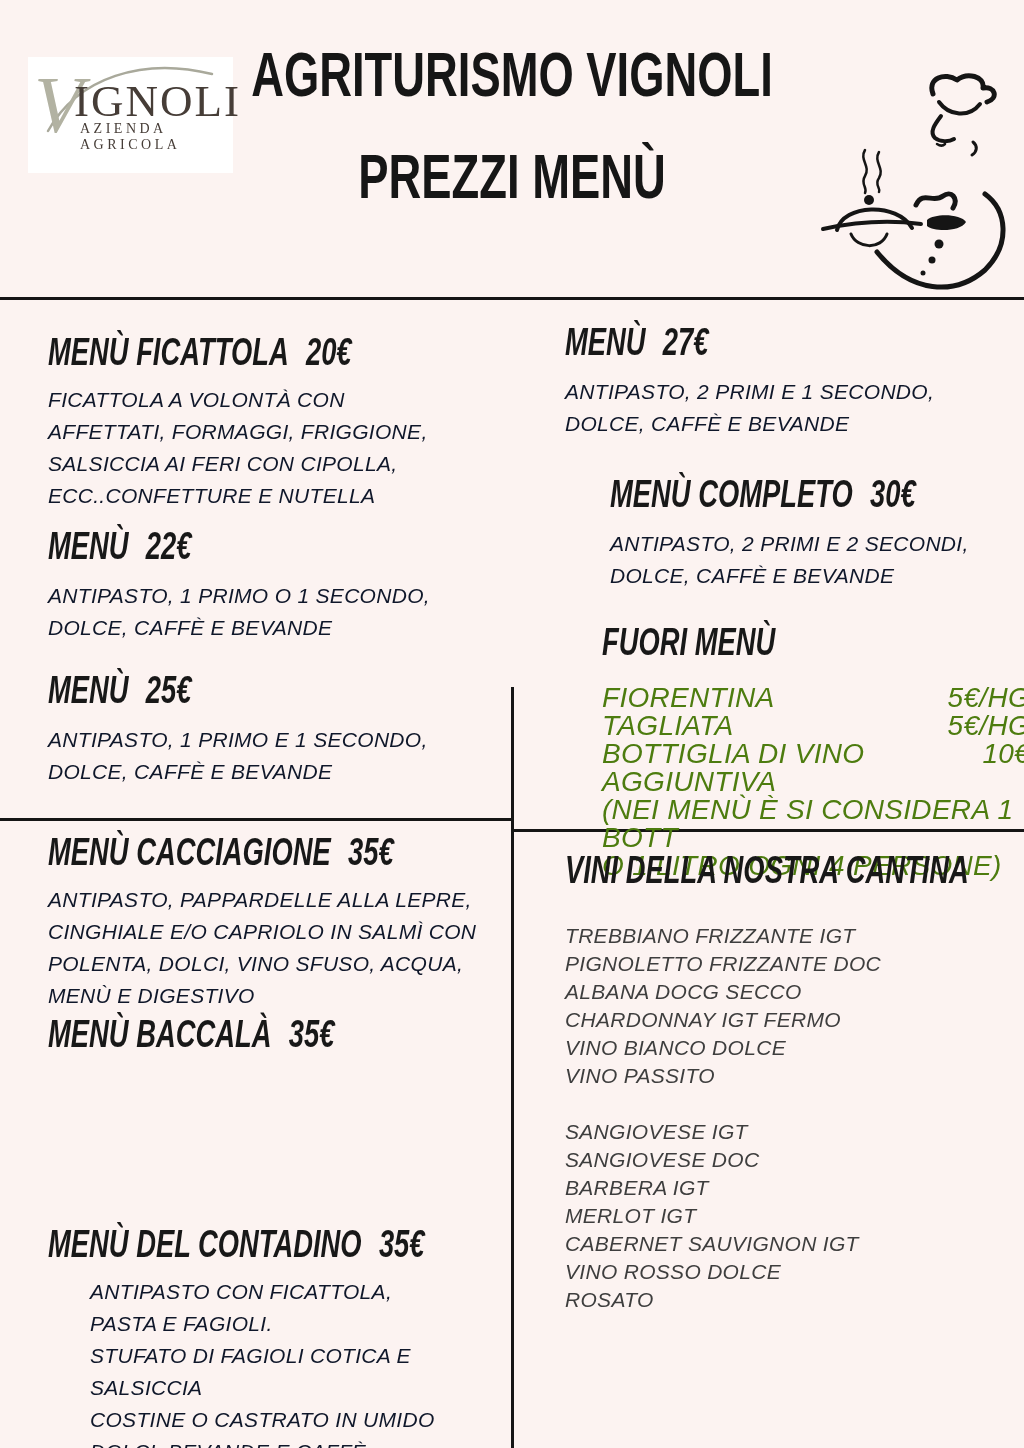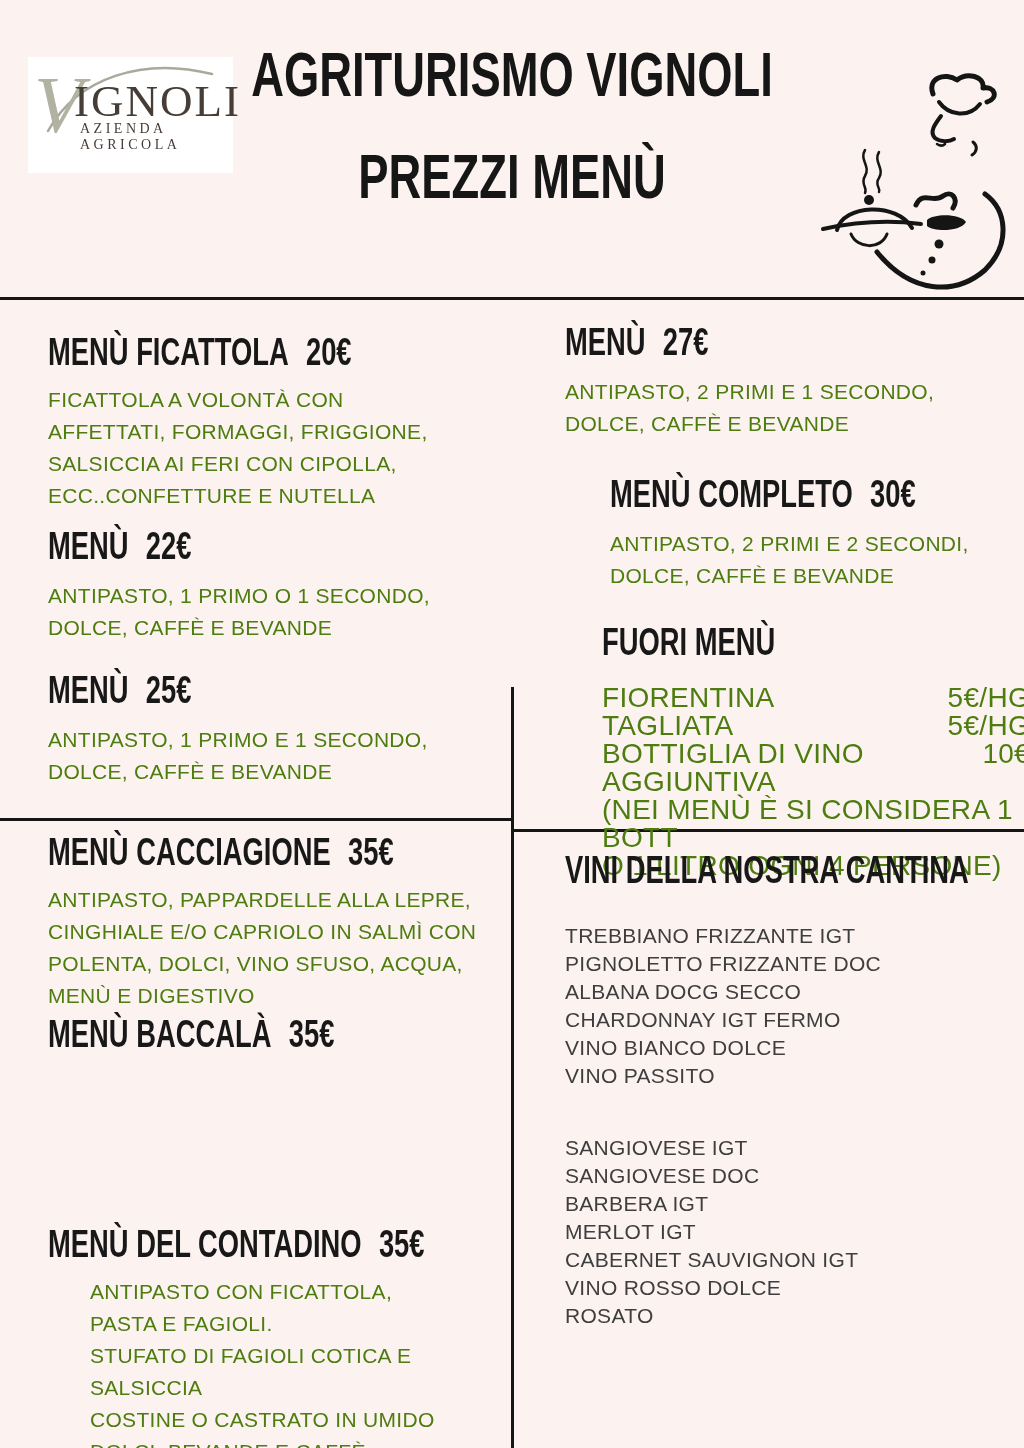--- a/index.html
+++ b/index.html
@@ -25,39 +25,39 @@
   .chef{position:absolute;left:815px;top:72px;width:200px;height:225px;}
 
   
   .rule{position:absolute;background:#151515;}
   .rule-top{left:0;top:297px;width:1024px;height:3px;}
   .rule-vert{left:511px;top:687px;width:3px;height:761px;}
   .rule-left{left:0;top:818px;width:514px;height:3px;}
   .rule-right{left:511px;top:829px;width:513px;height:3px;}
 
   
-  .section{position:absolute;}
+  .section{position:absolute;font-style:italic;}
   .menu-h{margin:0;display:flex;gap:24px;align-items:baseline;font-size:38px;font-weight:700;
           color:#181818;line-height:44px;white-space:nowrap;
           transform:scaleX(0.72);transform-origin:left center;}
   .desc{margin:10px 0 0 0;font-size:21px;line-height:32px;letter-spacing:0.3px;
-        white-space:pre-line;color:#4d7c0f;}
+        white-space:pre-line;color:#0f172a;}
   .desc.mt12{margin-top:12px;}
   .desc.indent{margin-left:42px;}
 
   
   .fuori-items{margin-top:20px;width:428px;}
   .fuori-row{display:flex;justify-content:space-between;font-size:28px;line-height:28px;
         letter-spacing:0.3px;color:#4d7c0f;}
 
   
   .wine-list{margin:0;font-size:21px;line-height:28px;letter-spacing:0.3px;
         white-space:pre-line;color:#3e3e3e;}
   .wine-list.first{margin-top:30px;}
-  .wine-list.second{margin-top:44px;}
+  .wine-list.second{margin-top:28px;}
 </style>
 </head>
 <body>
 
 <div class="page">
 
   <div class="logo">
     <svg class="logo-swoosh" viewBox="0 0 205 116" xmlns="http://www.w3.org/2000/svg">
       <path d="M20 74 C50 20 115 0 184 17" fill="none" stroke="#a9a99b" stroke-width="2.5" stroke-linecap="round"></path>
     </svg>

